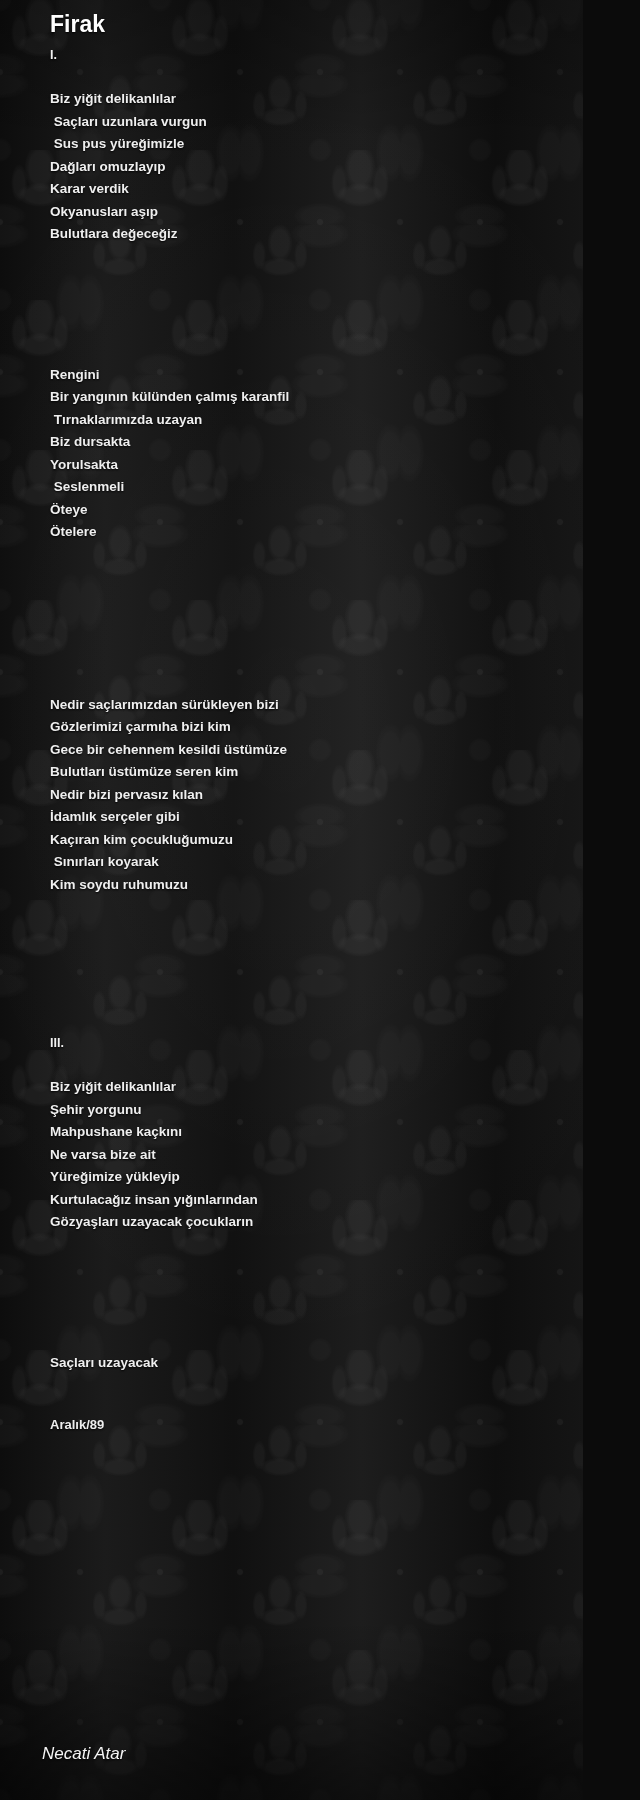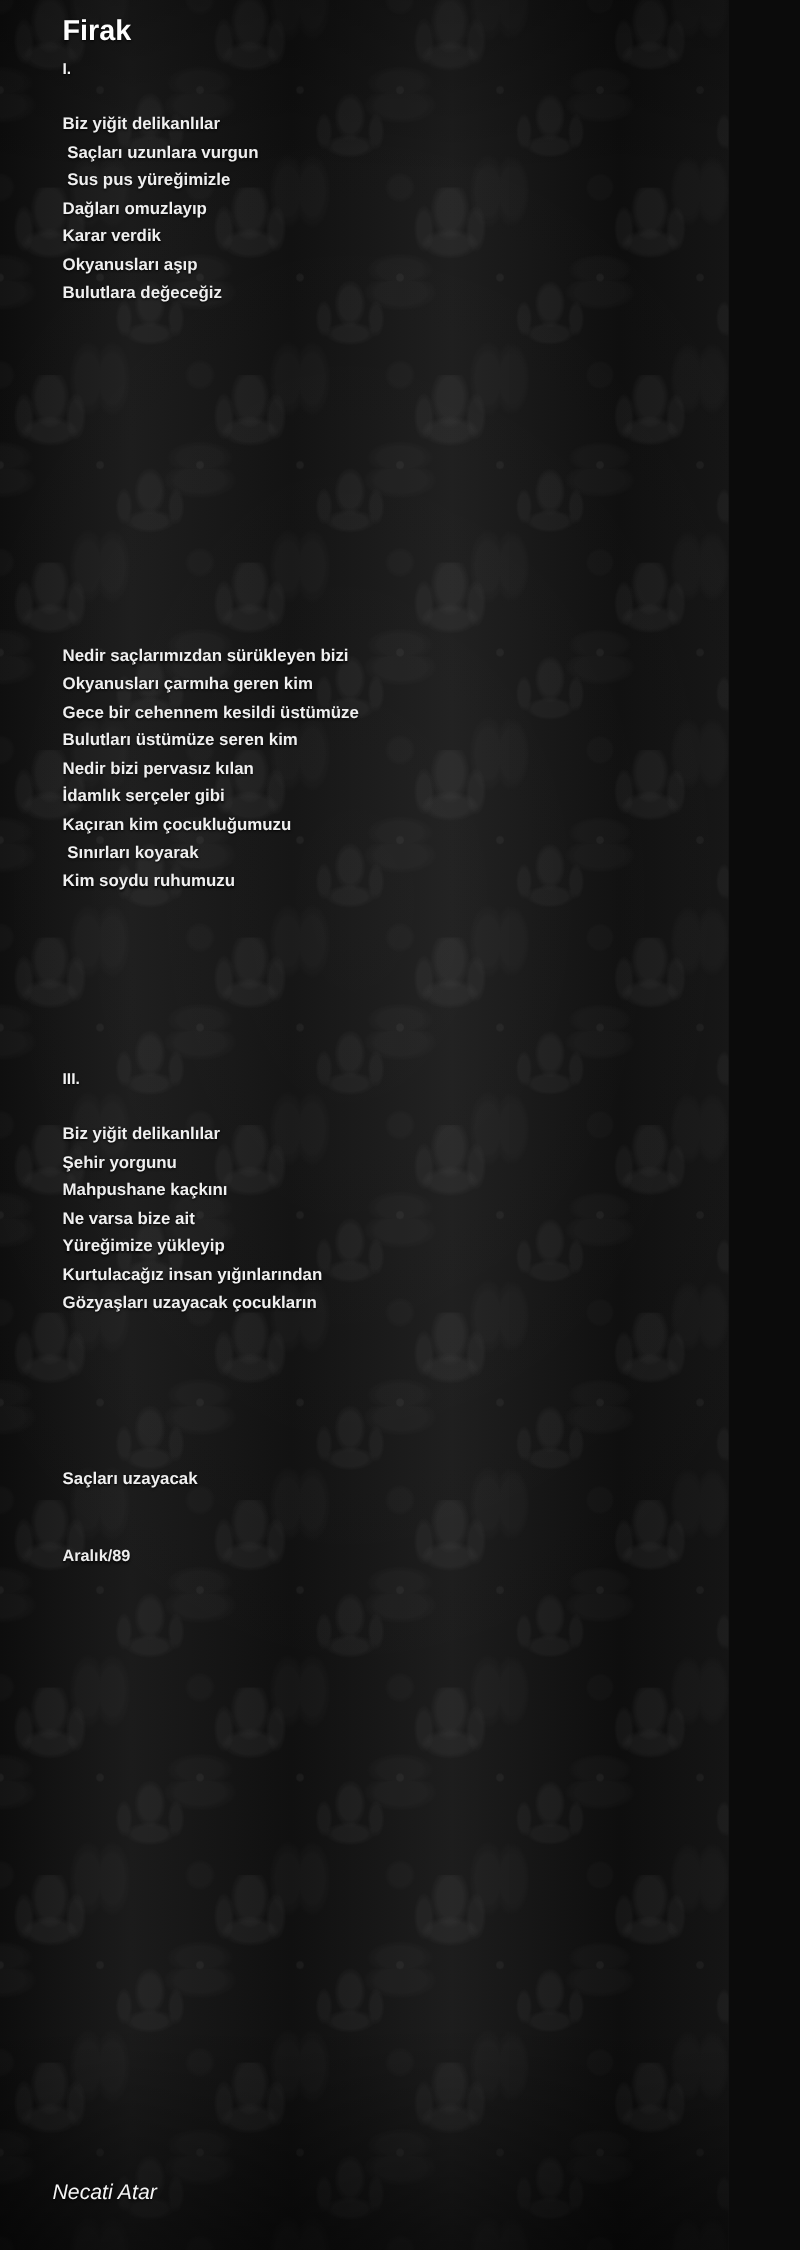--- a/index.html
+++ b/index.html
@@ -138,28 +138,38 @@
       <div class="line"> Saçları uzunlara vurgun</div>
       <div class="line"> Sus pus yüreğimizle</div>
       <div class="line">Dağları omuzlayıp</div>
       <div class="line">Karar verdik</div>
       <div class="line">Okyanusları aşıp</div>
       <div class="line">Bulutlara değeceğiz</div>
     </div>
 
     <div class="spacer-l"></div>
 
+    <div class="stanza">
+      <div class="line">Rengini</div>
+      <div class="line">Bir yangının külünden çalmış karanfil</div>
+      <div class="line"> Tırnaklarımızda uzayan</div>
+      <div class="line">Biz dursakta</div>
+      <div class="line">Yorulsakta</div>
+      <div class="line"> Seslenmeli</div>
+      <div class="line">Öteye</div>
+      <div class="line">Ötelere</div>
+    </div>
 
     <div class="spacer-xs"></div>
 
     <div class="spacer-xl"></div>
 
     <div class="stanza">
       <div class="line">Nedir saçlarımızdan sürükleyen bizi</div>
-      <div class="line">Okyanusları çarmıha geren kim</div>
+      <div class="line">Gözlerimizi çarmıha bizi kim</div>
       <div class="line">Gece bir cehennem kesildi üstümüze</div>
       <div class="line">Bulutları üstümüze seren kim</div>
       <div class="line">Nedir bizi pervasız kılan</div>
       <div class="line">İdamlık serçeler gibi</div>
       <div class="line">Kaçıran kim çocukluğumuzu</div>
       <div class="line"> Sınırları koyarak</div>
       <div class="line">Kim soydu ruhumuzu</div>
     </div>
 
     <div class="spacer-xl"></div>

